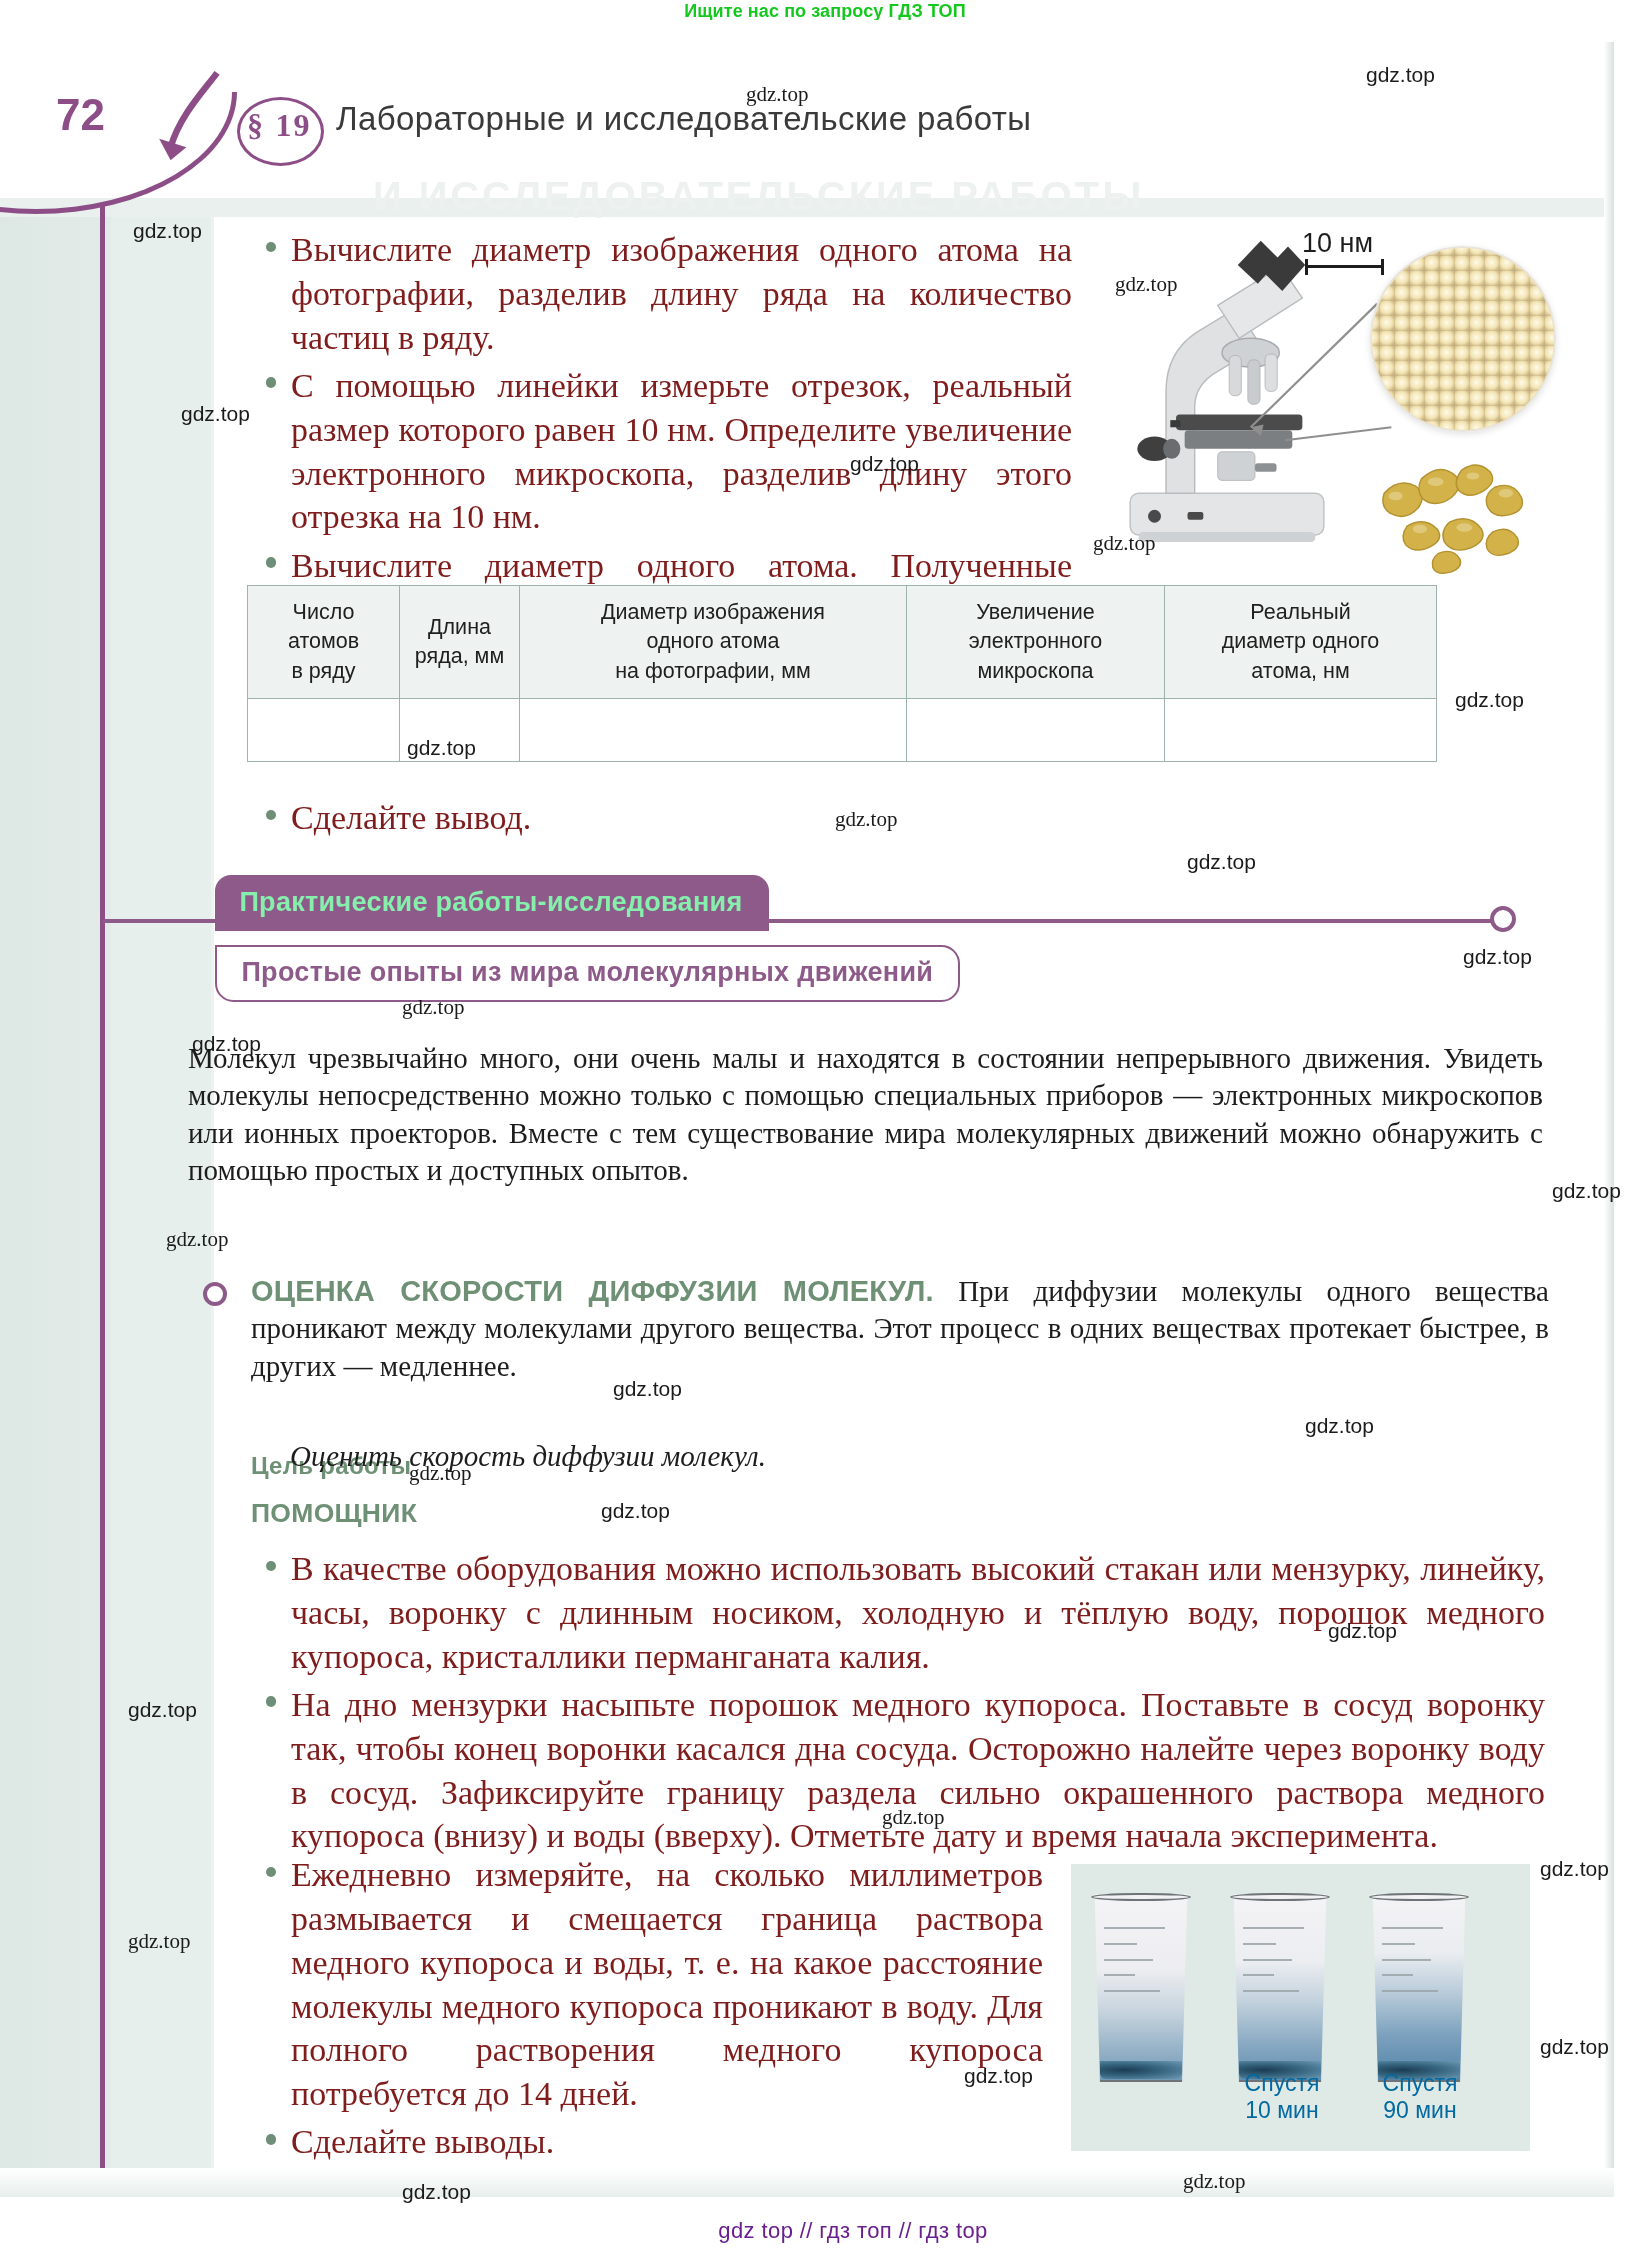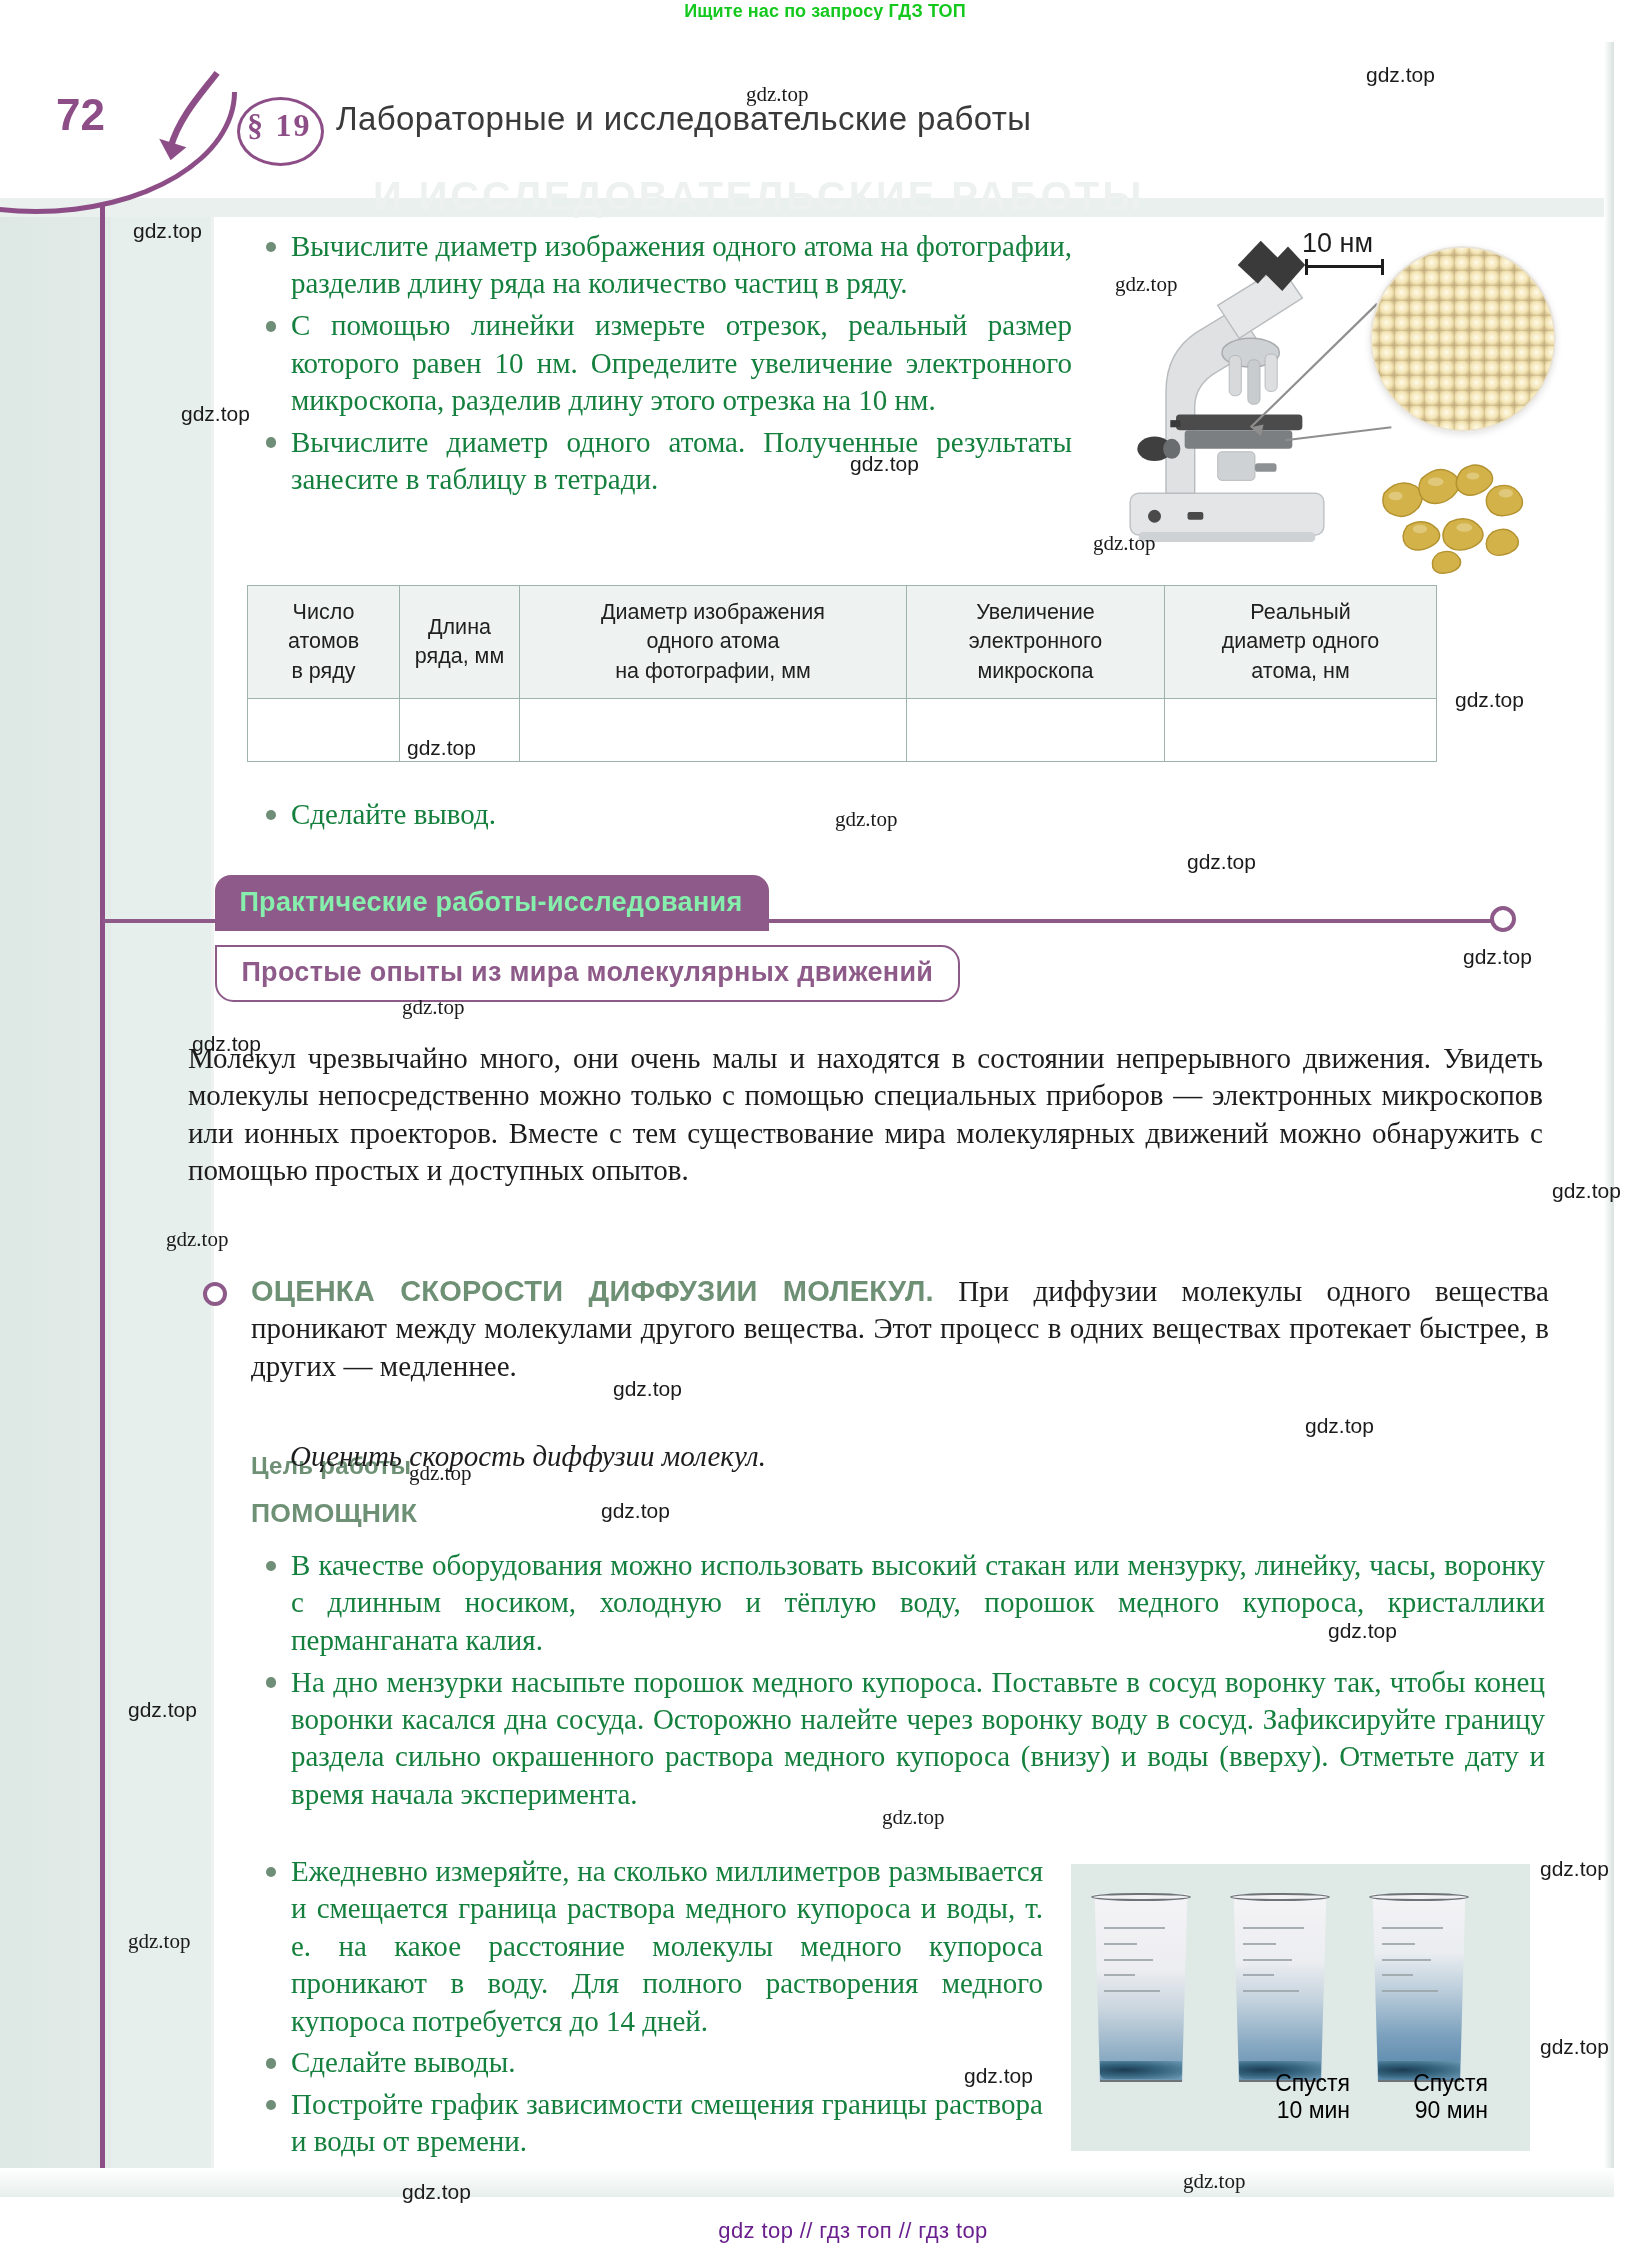--- a/index.html
+++ b/index.html
@@ -96,21 +96,21 @@
 
   
   .blist { position:absolute; }
   .bli { position:relative; padding-left:44px; margin-bottom:4.3px; }
   .bli .dot {
     position:absolute; left:18.6px; top:13.6px;
     width:10.8px; height:10.8px; border-radius:50%; background:#6f8e78;
   }
   .bli p {
     font-family:"Liberation Serif",serif;
-    font-size:29px; line-height:1.29; color:#15803d;
+    font-size:34px; line-height:1.29; color:#7f1d1d;
     text-align: justify; text-justify: inter-word;
     -webkit-hyphens:manual; hyphens:manual;
   }
 
   
   .tbl {
     position:absolute; left:247px; top:565px;
     width:1190px; border-collapse:collapse;
     background:#eef3f1;
   }
@@ -220,22 +220,22 @@
     position:absolute; left:16%; height:2.2px; background:#9aa3a8; opacity:.85;
   }
   .bk-sed {
     position:absolute; bottom:2.9px; left:12%; width:76%; height:18.6px;
     background:radial-gradient(ellipse at 30% 50%, #1b3c52 0%, #35647f 45%, #6d9ab4 100%);
     border-radius:0 0 5.7px 5.7px;
   }
   .photo-cap {
     position:absolute;
     font-family:"Liberation Sans",sans-serif;
-    font-size:23px; font-weight:400; color:#000000; line-height:1.18;
-    text-align:right; width:136px;
+    font-size:23px; font-weight:400; color:#0369a1; line-height:1.18;
+    text-align:center; width:136px;
   }
 
   
   .micro { position:absolute; left:1110px; top:192px; width:445px; height:366px; }
   .nm-label {
     position:absolute; left:192px; top:16px;
     font-family:"Liberation Sans",sans-serif; font-size:27px; color:#1d1d1d;
   }
   .nm-bar {
     position:absolute; left:195px; top:53px; width:79px; height:2.9px; background:#1d1d1d;

